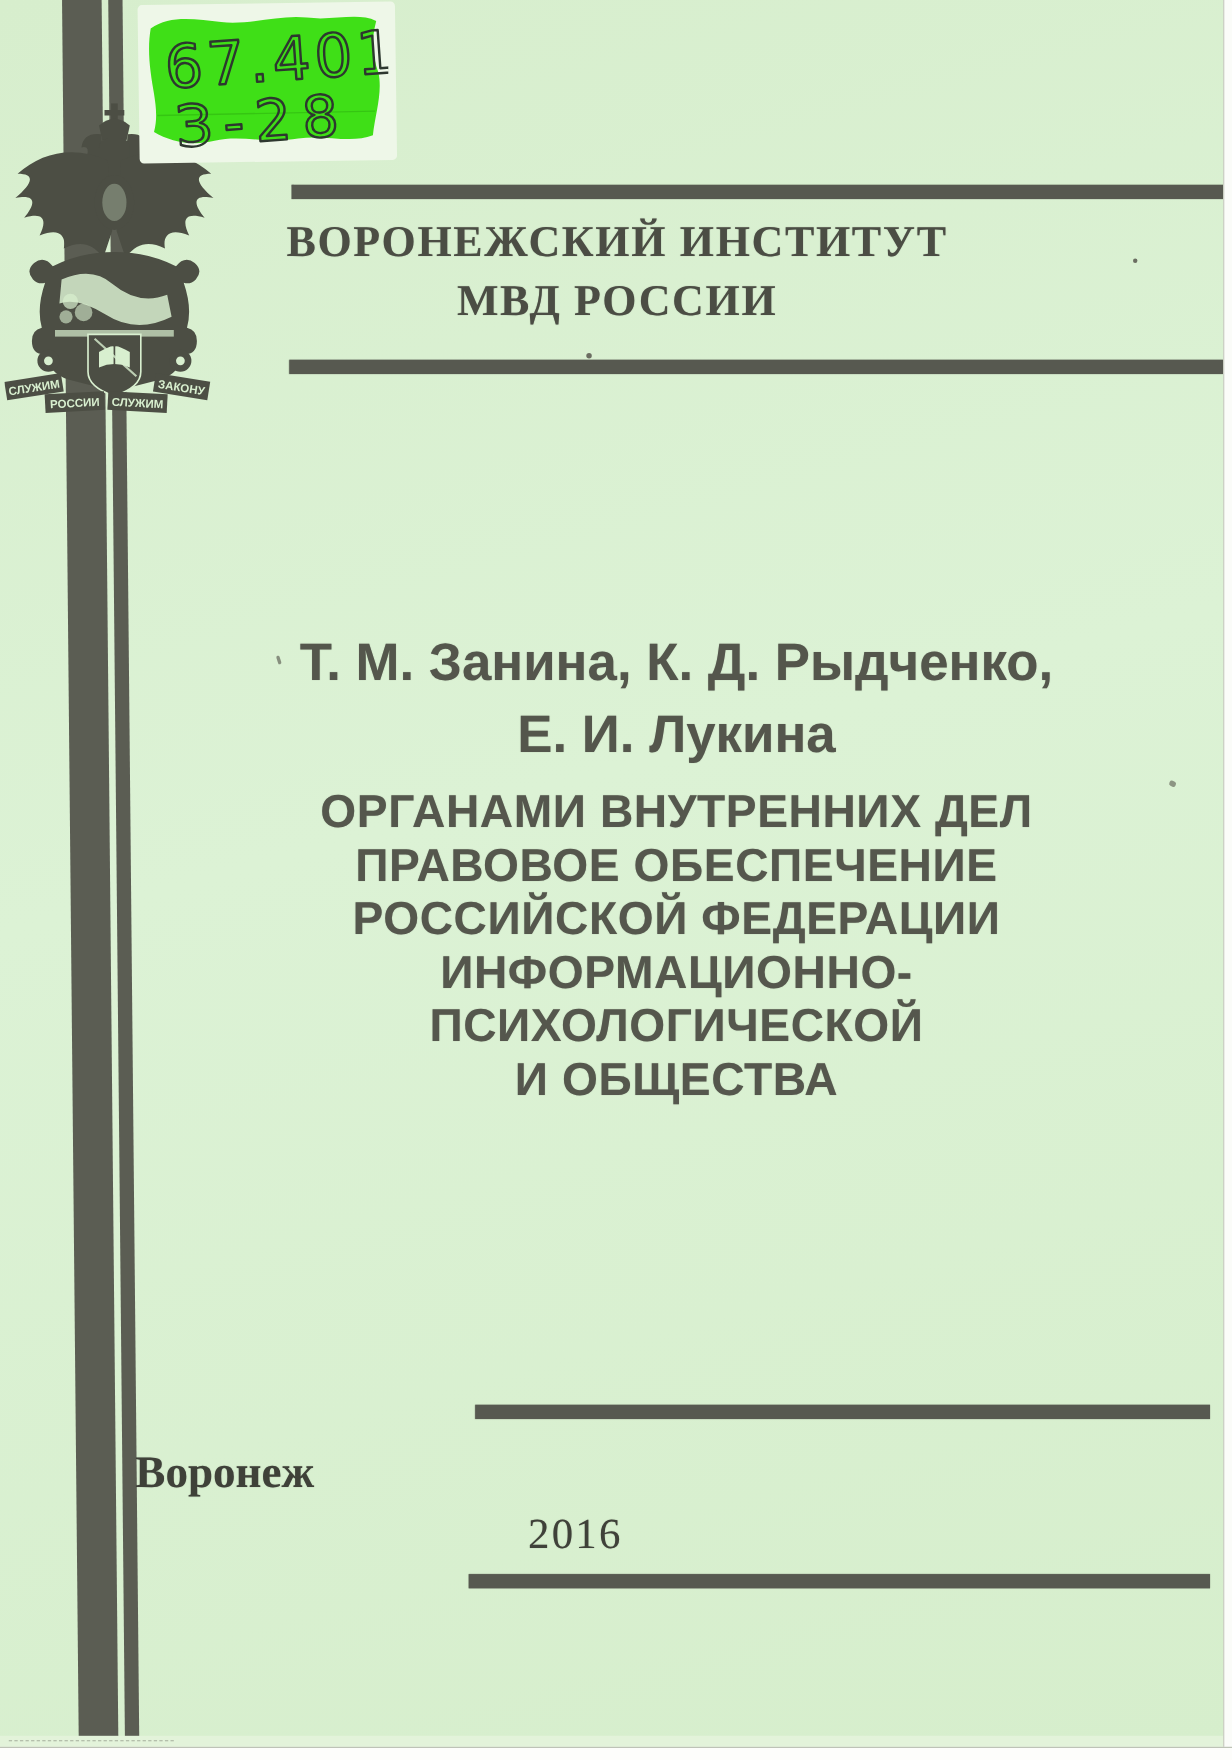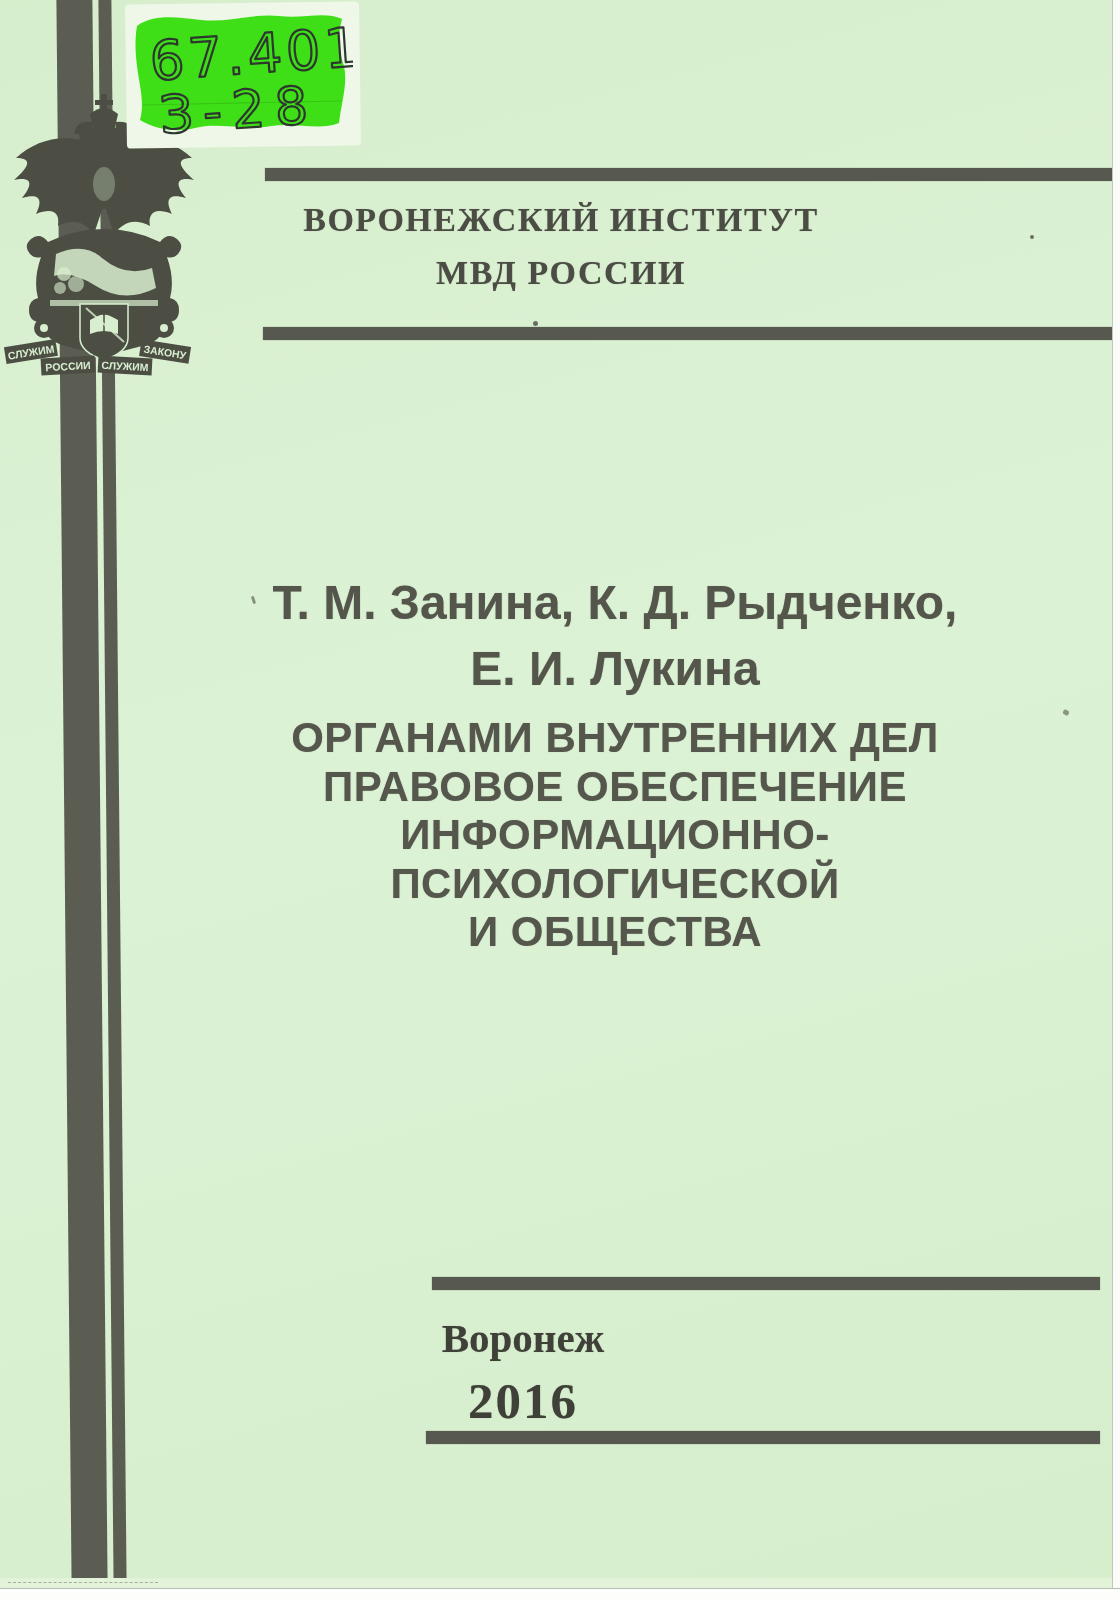--- a/index.html
+++ b/index.html
@@ -40,41 +40,41 @@
   
   .rule{position:absolute;background:#575950;box-shadow:0 0 1px rgba(70,72,62,.6);}
   .rule-t1{left:265px;top:168px;width:847px;height:13px;}
   .rule-t2{left:263px;top:327px;width:849px;height:13px;}
   .rule-b1{left:432px;top:1277px;width:668px;height:13px;}
   .rule-b2{left:426px;top:1431px;width:674px;height:13px;}
 
   .header-block{
     position:absolute;left:61px;top:193px;width:1000px;text-align:center;
     font-family:"Liberation Serif",serif;font-weight:bold;
-    font-size:34px;line-height:53px;letter-spacing:1.5px;color:#4b4d44;
+    font-size:40px;line-height:53px;letter-spacing:1.5px;color:#4b4d44;
     text-shadow:0 0 1px rgba(70,72,64,.4);
   }
   .authors-block{
     position:absolute;left:115px;top:570px;width:1000px;text-align:center;
     font-weight:bold;font-size:48px;line-height:66px;color:#54564c;
     text-shadow:0 0 1px rgba(70,72,64,.35);
   }
   .title-block{
     position:absolute;left:115px;top:714px;width:1000px;text-align:center;
     font-weight:bold;font-size:42px;line-height:48.5px;color:#55574d;
     letter-spacing:0.5px;text-shadow:0 0 1px rgba(70,72,64,.35);
   }
   .imprint-city{
-    position:absolute;left:123px;top:1314px;width:800px;text-align:center;
+    position:absolute;left:123px;top:1314px;width:800px;text-align:left;
     font-family:"Liberation Serif",serif;font-weight:bold;font-size:41px;color:#3f4139;
     text-shadow:0 0 1px rgba(60,62,54,.4);
   }
   .imprint-year{
     position:absolute;left:123px;top:1372px;width:800px;text-align:center;
-    font-family:"Liberation Serif",serif;font-weight:bold;font-size:51px;color:#3f4139;
+    font-family:"Liberation Serif",serif;font-weight:normal;font-size:39px;color:#3f4139;
     letter-spacing:2px;text-shadow:0 0 1px rgba(60,62,54,.4);
   }
 
   .speck{position:absolute;background:#6b6d61;border-radius:50%;}
   .speck.s1{left:533px;top:321px;width:5px;height:5px;}
   .speck.s2{left:1030px;top:235px;width:4px;height:4px;}
   .speck.s3{left:1063px;top:710px;width:6px;height:5px;border-radius:2px;transform:rotate(25deg);opacity:.7;}
   .speck.s4{left:252px;top:596px;width:3px;height:8px;border-radius:2px;transform:rotate(-18deg);opacity:.75;}
 </style>
 </head>
@@ -177,20 +177,21 @@
   <div class="rule rule-t2"></div>
 
   <div class="authors-block">
     <div>Т. М. Занина, К. Д. Рыдченко,</div>
     <div>Е. И. Лукина</div>
   </div>
 
   <div class="title-block">
     <div>ОРГАНАМИ ВНУТРЕННИХ ДЕЛ</div>
     <div>ПРАВОВОЕ ОБЕСПЕЧЕНИЕ</div>
+    <div>РОССИЙСКОЙ ФЕДЕРАЦИИ</div>
     <div>ИНФОРМАЦИОННО-</div>
     <div>ПСИХОЛОГИЧЕСКОЙ</div>
     <div>И ОБЩЕСТВА</div>
   </div>
 
   <div class="rule rule-b1"></div>
   <div class="imprint-city">Воронеж</div>
   <div class="imprint-year">2016</div>
   <div class="rule rule-b2"></div>
 

